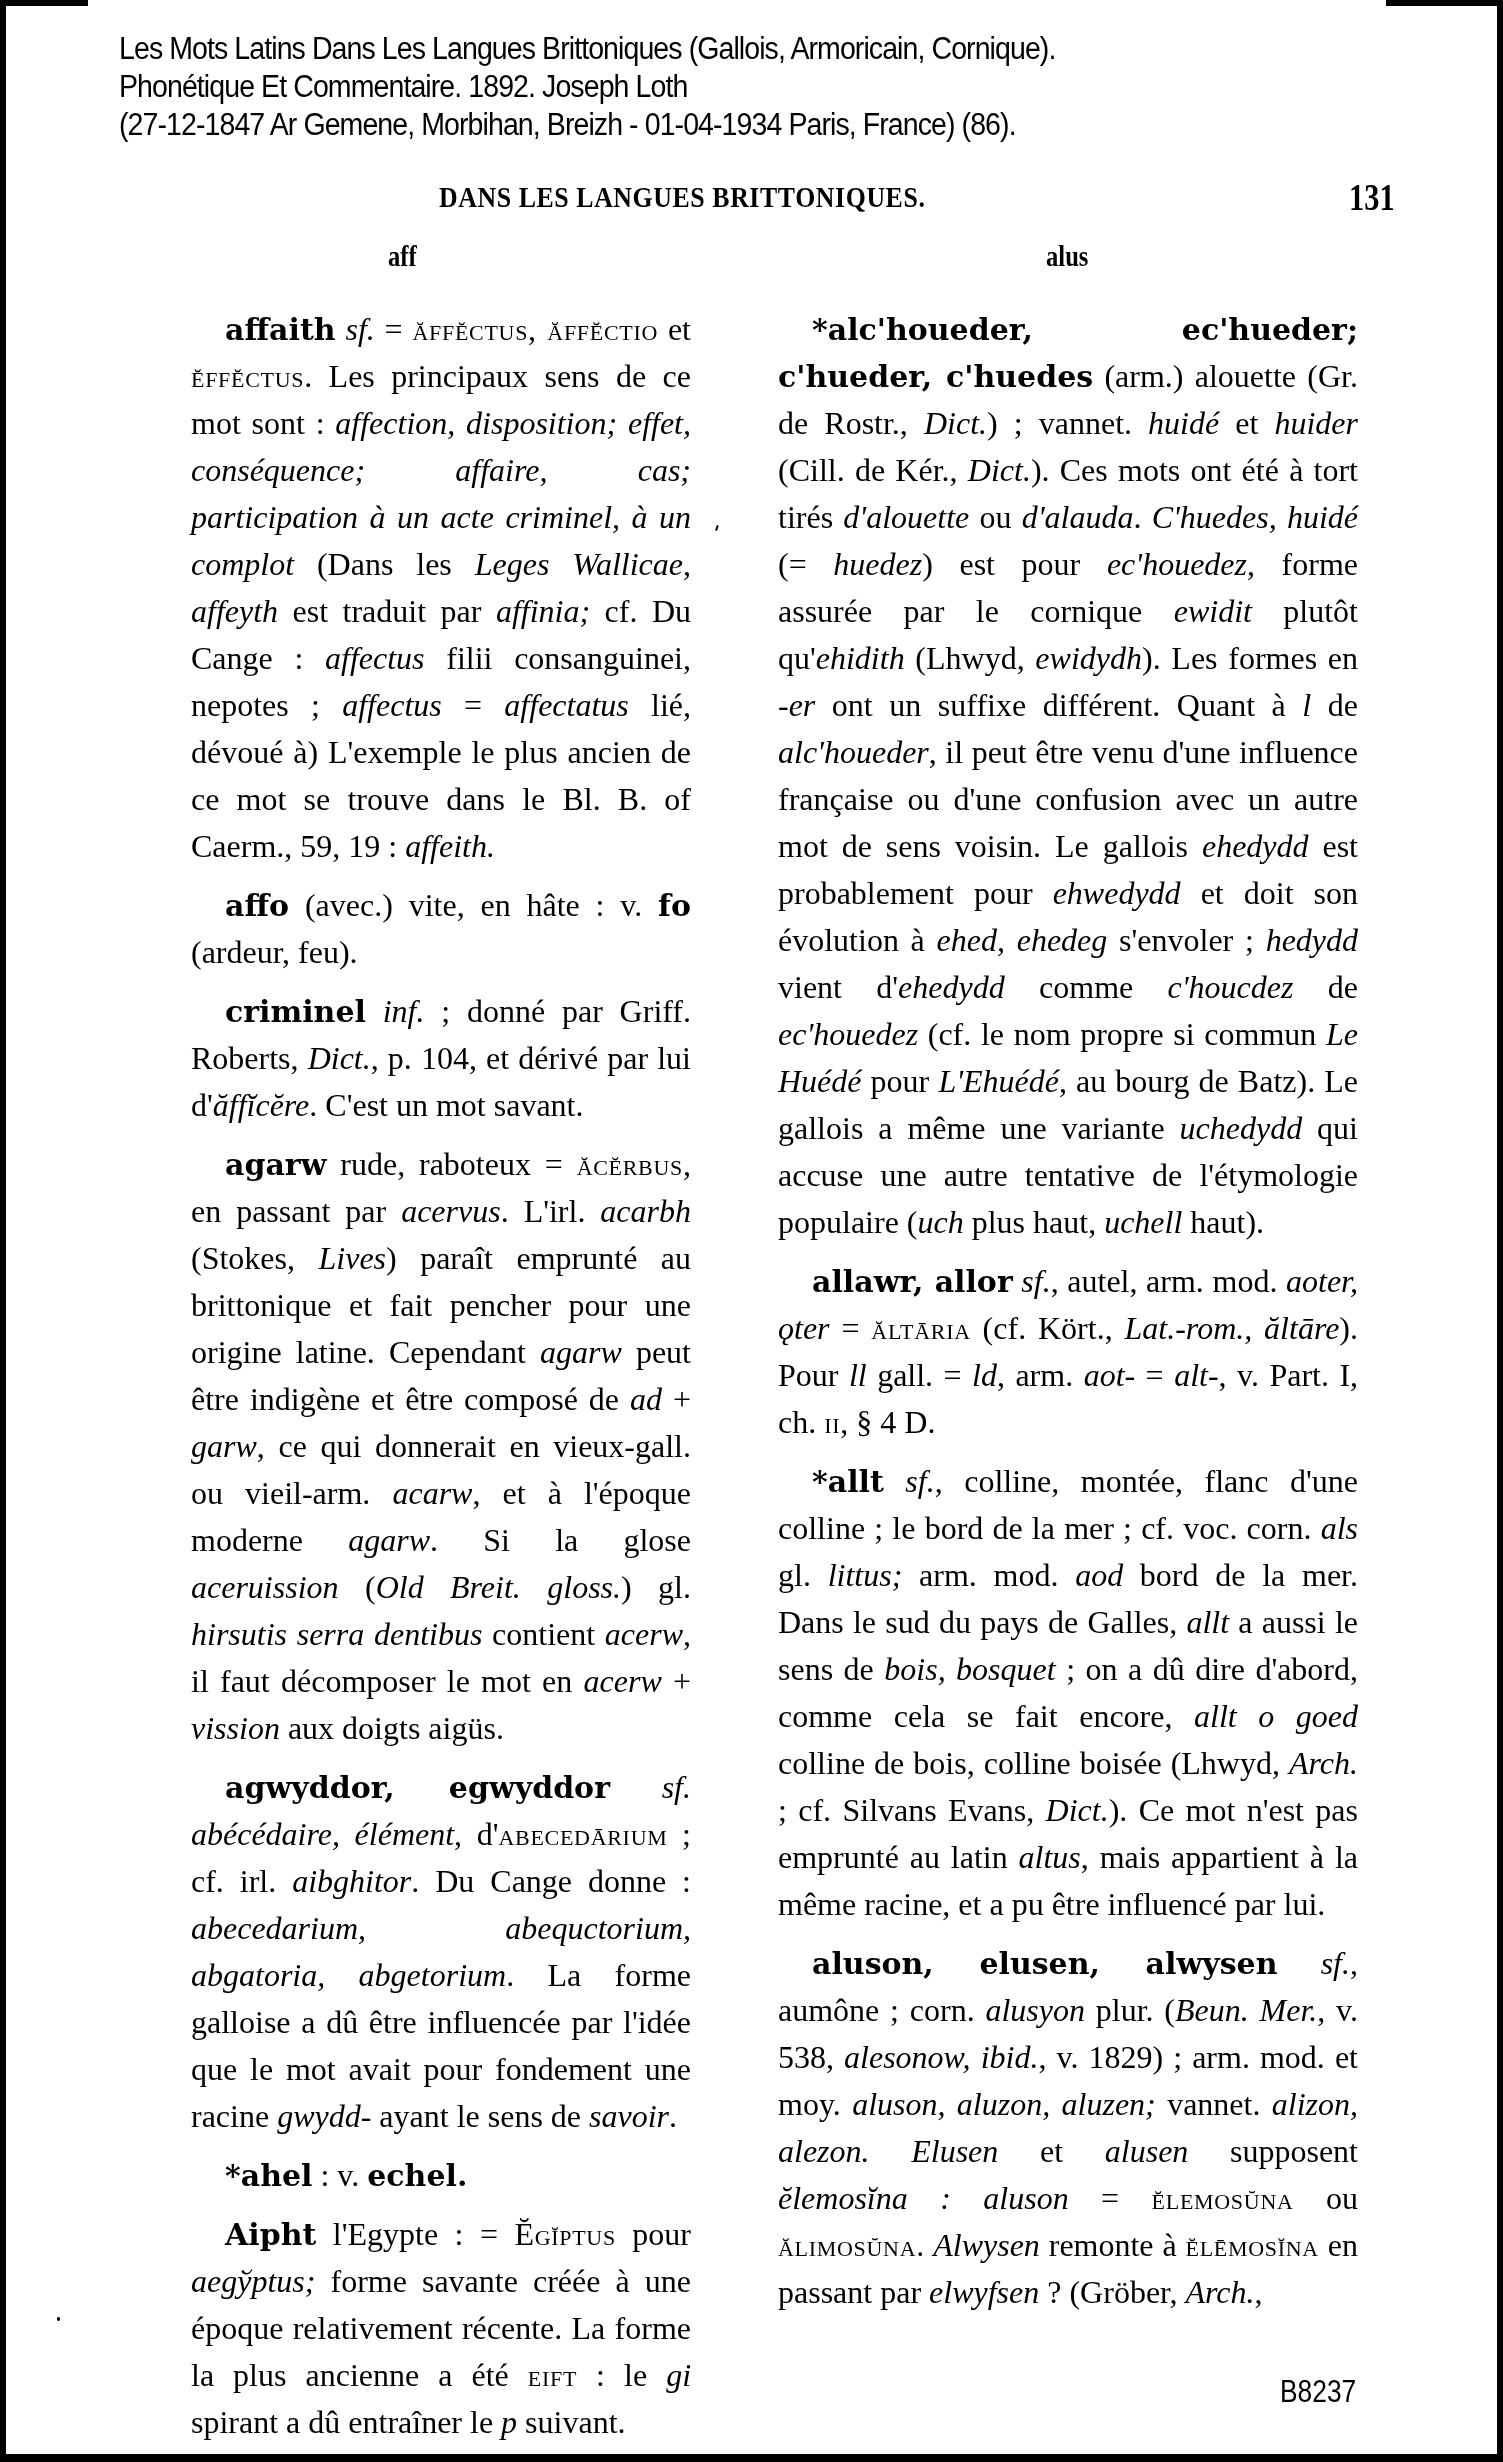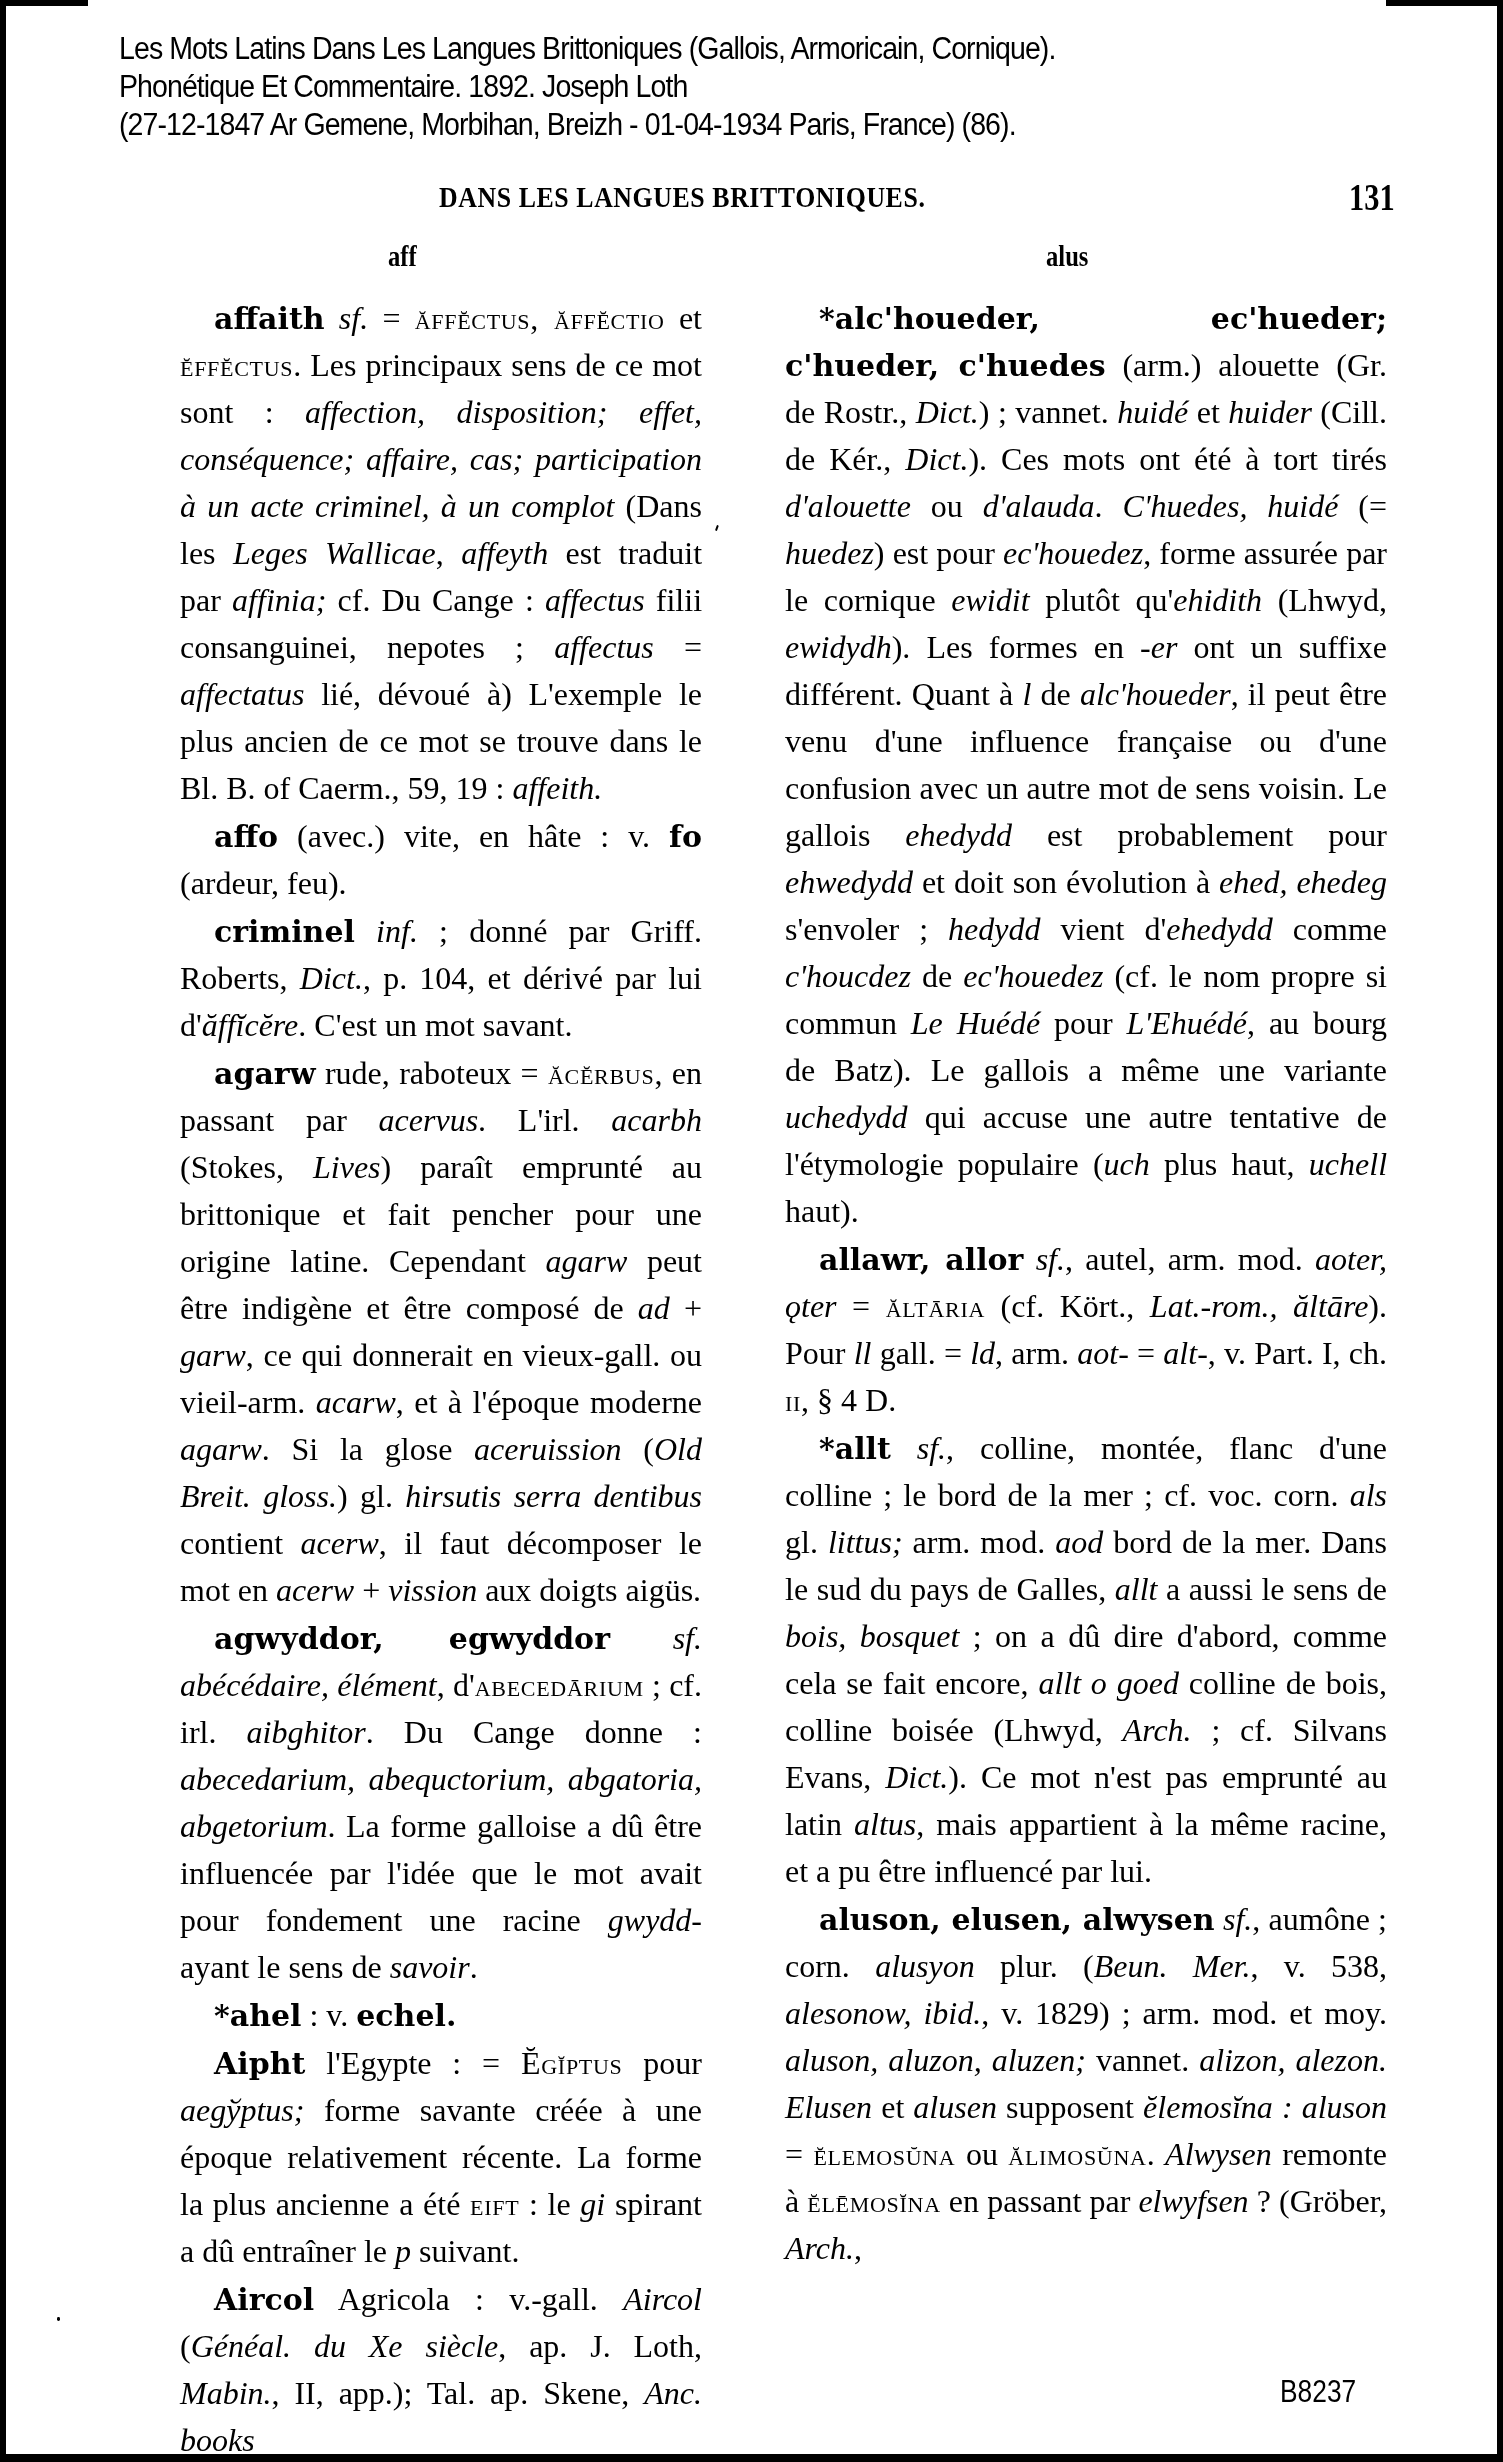--- a/index.html
+++ b/index.html
@@ -14,22 +14,22 @@
   .meta div { white-space: nowrap; }
 
   .running-head { position: absolute; left: 439px; top: 180px; font-size: 30px; font-weight: bold; letter-spacing: 0.7px; transform: scaleX(0.86); transform-origin: left top; white-space: nowrap; }
   .page-no { position: absolute; left: 1349px; top: 175px; font-size: 38px; font-weight: bold; transform: scaleX(0.8); transform-origin: left top; }
   .col-head { position: absolute; top: 239px; font-size: 30px; font-weight: bold; transform: scaleX(0.82); transform-origin: left top; }
   .col-head.left { left: 388px; }
   .col-head.right { left: 1046px; }
 
   .column { position: absolute; top: 294px; font-size: 32px; line-height: 47px; text-align: justify; }
   .column.left { left: 179px; width: 524px; }
-  .column.right { left: 784px; width: 604px; }
-  .entry { margin: 1px; text-indent: 34px; hyphens: manual; }
+  .column.right { left: 766px; width: 604px; }
+  .entry { margin: 12px; text-indent: 34px; hyphens: manual; }
   .hw { font-weight: bold; font-family: "DejaVu Serif", "Liberation Serif", serif; font-size: 30px; }
   .it { font-style: italic; }
   .sc { font-variant: small-caps; letter-spacing: 0.7px; }
 
   .stamp { position: absolute; left: 1280px; top: 2374px; font-family: "Liberation Sans", "DejaVu Sans", sans-serif; font-size: 31px; transform: scaleX(0.85); transform-origin: left top; }
   .speck { position: absolute; width: 2.7px; height: 4.1px; background: #000; border-radius: 1.4px; }
 </style>
 </head>
 <body>
 

